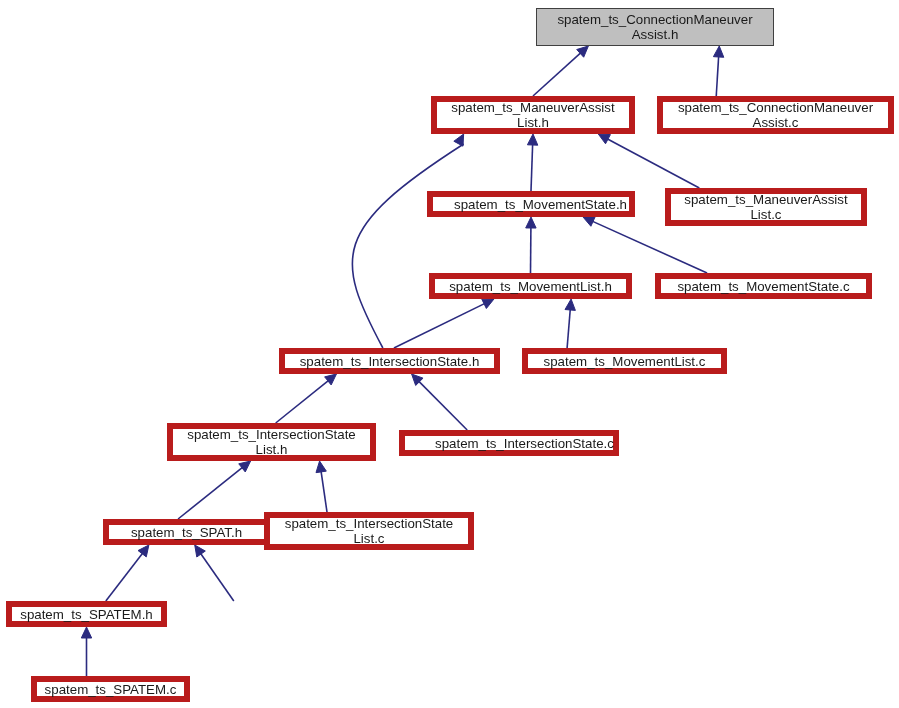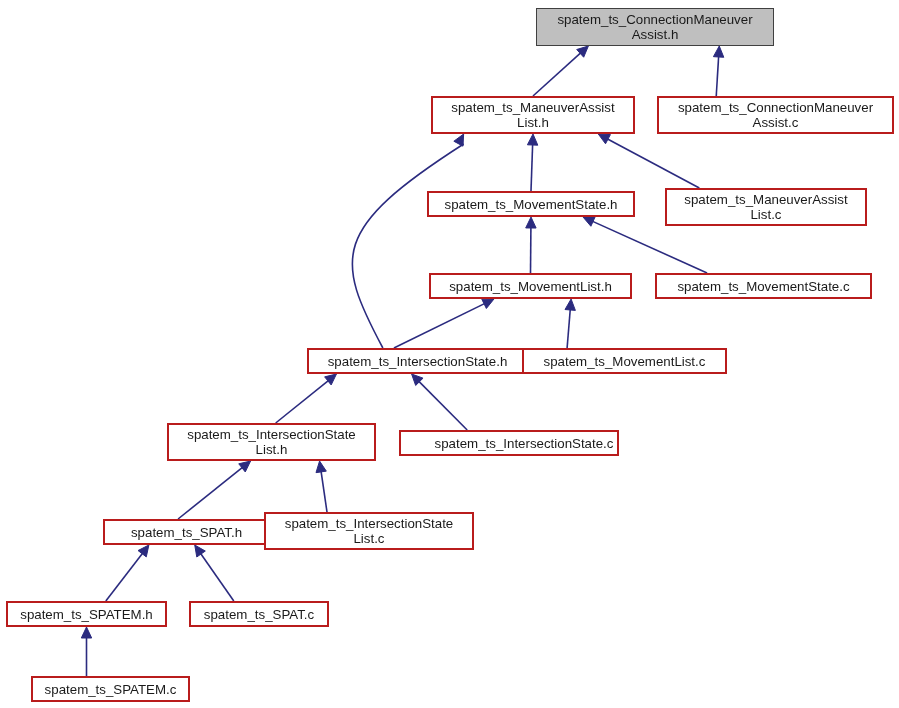--- a/index.html
+++ b/index.html
@@ -24,21 +24,21 @@
     height: 708px;
   }
   .node-box {
     position: absolute;
     box-sizing: border-box;
     display: flex;
     align-items: center;
     justify-content: center;
     text-align: center;
     background: #ffffff;
-    border: 2px solid #b91c1c;
+    border: 6px solid #b91c1c;
     font-size: 13.3px;
     line-height: 15px;
     color: #1a1a1a;
     white-space: pre-line;
     letter-spacing: 0px;
     z-index: 3;
   }
   .node-box.highlight {
     background: #bfbfbf;
     border: 1px solid #404040;
@@ -119,29 +119,28 @@
         <line x1="86.5" y1="676" x2="86.5" y2="637" stroke="#2b2b7f" stroke-width="1.6"></line>
         <polygon points="86.5,627 91.7,638 81.3,638" fill="#2b2b7f" stroke="#2b2b7f" stroke-width="1"></polygon>
       </g>
     </svg>
 <div class="node-box highlight" style="left: 536px; top: 8px; width: 238px; height: 38px;"><span class="node-label">spatem_ts_ConnectionManeuver
 Assist.h</span></div>
     <div class="node-box" style="left: 431px; top: 96px; width: 204px; height: 38px;"><span class="node-label">spatem_ts_ManeuverAssist
 List.h</span></div>
     <div class="node-box" style="left: 657px; top: 96px; width: 237px; height: 38px;"><span class="node-label">spatem_ts_ConnectionManeuver
 Assist.c</span></div>
-    <div class="node-box" style="left: 427px; top: 191px; width: 208px; height: 26px;"><span class="node-label">spatem_ts_MovementState.h</span></div>
+    <div class="node-box" style="left: 427px; top: 191px; width: 208px; height: 26px; text-align: right;"><span class="node-label">spatem_ts_MovementState.h</span></div>
     <div class="node-box" style="left: 665px; top: 188px; width: 202px; height: 38px;"><span class="node-label">spatem_ts_ManeuverAssist
 List.c</span></div>
     <div class="node-box" style="left: 655px; top: 273px; width: 217px; height: 26px;"><span class="node-label">spatem_ts_MovementState.c</span></div>
     <div class="node-box" style="left: 429px; top: 273px; width: 203px; height: 26px;"><span class="node-label">spatem_ts_MovementList.h</span></div>
-    <div class="node-box" style="left: 279px; top: 348px; width: 221px; height: 26px; margin-left: 28px;"><span class="node-label">spatem_ts_IntersectionState.h</span></div>
+    <div class="node-box" style="left: 279px; top: 348px; width: 221px; height: 26px;"><span class="node-label">spatem_ts_IntersectionState.h</span></div>
     <div class="node-box" style="left: 522px; top: 348px; width: 205px; height: 26px;"><span class="node-label">spatem_ts_MovementList.c</span></div>
     <div class="node-box" style="left: 167px; top: 423px; width: 209px; height: 38px;"><span class="node-label">spatem_ts_IntersectionState
 List.h</span></div>
     <div class="node-box" style="left: 399px; top: 430px; width: 220px; height: 26px; padding-left: 30px;"><span class="node-label">spatem_ts_IntersectionState.c</span></div>
     <div class="node-box" style="left: 103px; top: 519px; width: 167px; height: 26px;"><span class="node-label">spatem_ts_SPAT.h</span></div>
     <div class="node-box" style="left: 264px; top: 512px; width: 210px; height: 38px;"><span class="node-label">spatem_ts_IntersectionState
 List.c</span></div>
     <div class="node-box" style="left: 6px; top: 601px; width: 161px; height: 26px;"><span class="node-label">spatem_ts_SPATEM.h</span></div>
-    <div class="node-box" style="left: 189px; top: 601px; width: 140px; height: 26px;"><span class="node-label">spatem_ts_SPAT.c</span></div>
     <div class="node-box" style="left: 7px; top: 676px; width: 159px; height: 26px; margin-left: 24px;"><span class="node-label">spatem_ts_SPATEM.c</span></div>
   </div>
 
 </body></html>

